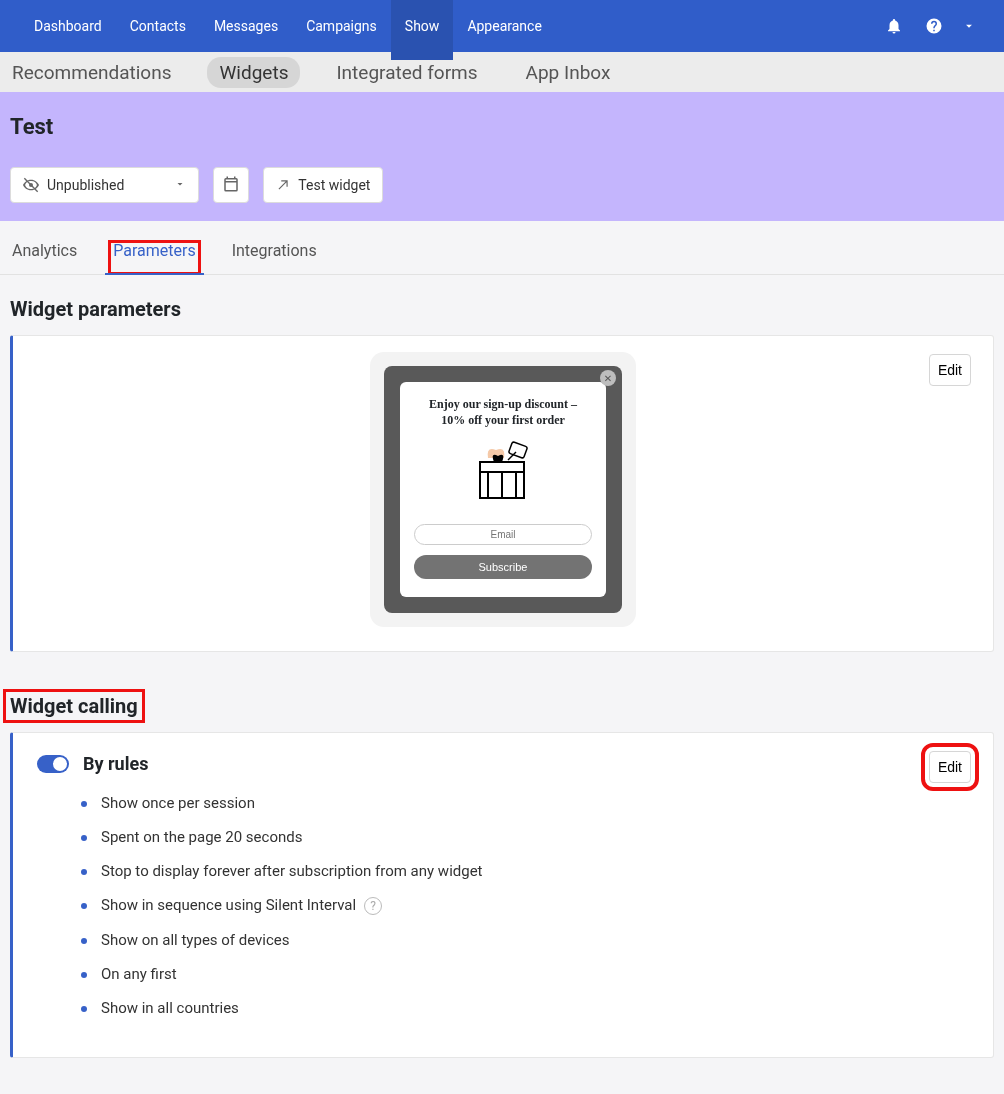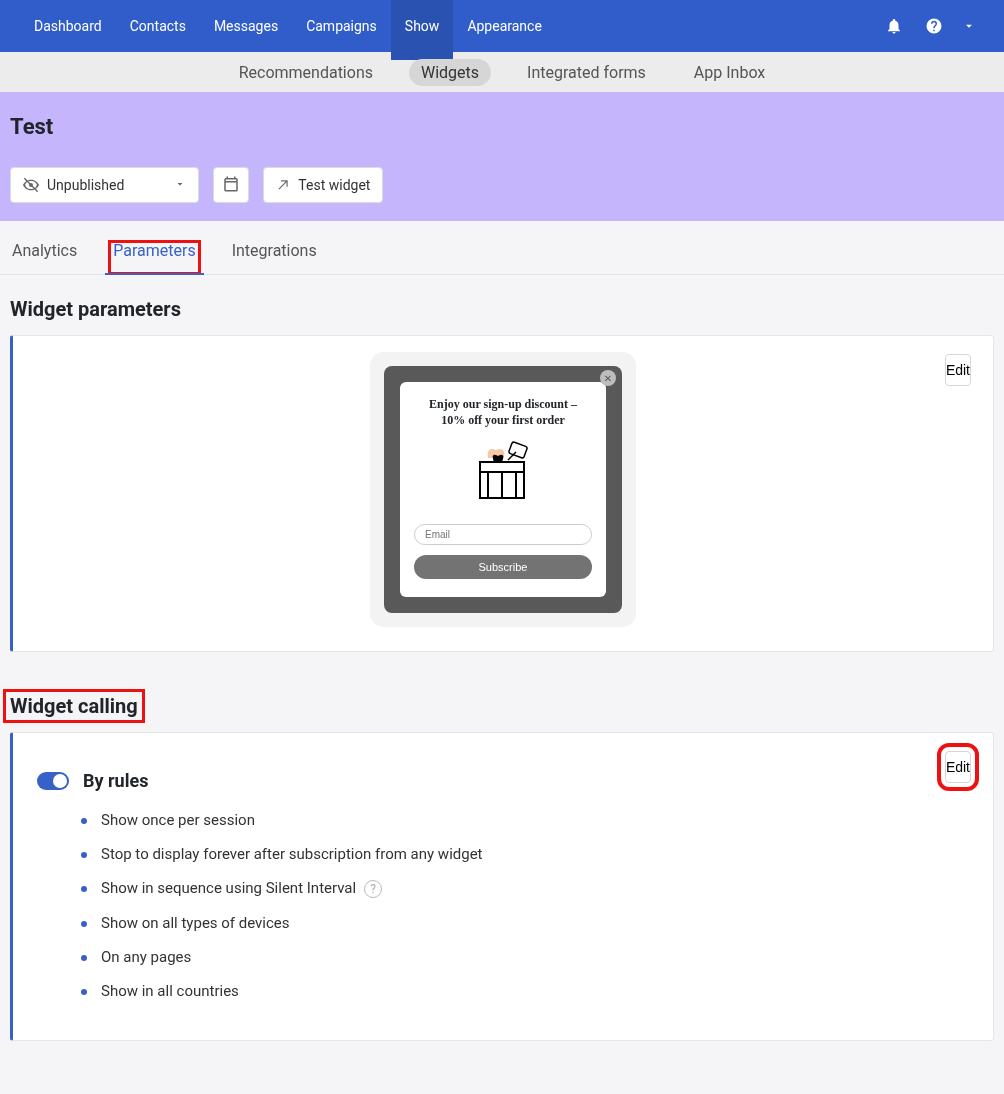--- a/index.html
+++ b/index.html
@@ -7,21 +7,21 @@
   
   .topnav { background: #305dc9; height: 52px; display: flex; align-items: center; padding: 0 20px; color: #fff; }
   .topnav .nav-items { display: flex; }
   .topnav .nav-item { padding: 0 14px; height: 68px; display: flex; align-items: center; font-size: 14px; cursor: pointer; }
   .topnav .nav-item.active { background: #2a52b0; }
   .topnav .spacer { flex: 1; }
   .topnav .icon { width: 40px; height: 52px; display: flex; align-items: center; justify-content: center; cursor: pointer; }
   .topnav .icon svg { fill: #fff; }
   .topnav .user-menu { width: 30px; display:flex; justify-content:center; cursor:pointer;}
   
-  .subnav { background: #ececec; height: 40px; display: flex; align-items: center; justify-content: center; gap: 24px; font-size: 16px; color: #555; }
+  .subnav { background: #ececec; height: 40px; display: flex; align-items: center; gap: 24px; font-size: 19px; color: #555; }
   .subnav .subnav-item { cursor: pointer; padding: 4px 12px; border-radius: 14px; }
   .subnav .subnav-item.active { background: #d6d6d6; color: #333; }
   
   .page-header { padding: 22px 10px 18px; background: #c4b5fd; }
   .page-title { font-size: 22px; font-weight: 700; margin-bottom: 28px; }
   .toolbar { display: flex; gap: 14px; }
   .tool-btn { background: #fff; border: 1px solid #dcdcdc; border-radius: 4px; height: 36px; display: flex; align-items: center; padding: 0 12px; font-size: 14px; cursor: pointer; color:#333;}
   .tool-btn .chev { margin-left: 50px; }
   .tool-btn.iconbtn { width: 36px; justify-content:center; padding:0;}
   .tool-btn svg { fill:#666; }
@@ -35,36 +35,36 @@
   
   .section-title { font-size: 20px; font-weight: 700; padding: 22px 10px 14px; }
   .section-title.highlight-box { outline: 3px solid #e11; outline-offset: -2px; display:inline-block; margin: 18px 0 10px 4px; padding: 4px 6px;}
   
   .card { background:#fff; border:1px solid #e6e6e6; border-left:3px solid #3761c8; border-radius:3px; margin: 0 10px 20px; padding: 20px 24px 24px 24px; position:relative; }
   .card-head { display:flex; }
   .card-icon { width:40px; height:40px; margin-right:20px; position:relative; }
   .card-title { font-size:18px; font-weight:700; }
   .card-sub-label { color:#888; font-size:13px; margin-top:14px;}
   .card-sub-value { font-size:15px; margin-top:2px;}
-  .edit-btn { position:absolute; top:18px; right:22px; background:#fff; border:1px solid #d6d6d6; border-radius:4px; padding:7px 0; font-size:14px; cursor:pointer;}
+  .edit-btn { position:absolute; top:18px; right:22px; background:#fff; border:1px solid #d6d6d6; border-radius:4px; padding:7px 8px; font-size:14px; cursor:pointer;}
   .edit-btn.highlight-box { outline: 4px solid #e11; outline-offset: 4px; }
   
   .preview-wrap { display:flex; justify-content:center; margin-top:-4px;}
   .preview-outer { background:#f3f3f3; border-radius:14px; padding:14px; width: 266px; }
   .preview { background:#595959; border-radius:8px; padding:16px; position:relative;}
   .preview .close-x { position:absolute; top:4px; right:6px; width:16px; height:16px; border-radius:50%; background:#bdbdbd; display:flex; align-items:center; justify-content:center; font-size:10px; color:#555;}
   .preview-inner { background:#fff; border-radius:6px; padding:14px 14px 18px; text-align:center;}
   .preview-text { font-family: Georgia, serif; font-size:12px; font-weight:700; line-height:1.35;}
   .gift-illus { width:90px; height:72px; margin:10px auto 8px; position:relative;}
-  .preview-email { width:100%; border:1px solid #ccc; border-radius:14px; padding:4px 10px; font-size:10px; margin-top:6px; text-align:left;}
+  .preview-email { width:100%; border:1px solid #ccc; border-radius:14px; padding:4px 10px; font-size:10px; margin-top:6px; text-align:center;}
   .preview-sub-btn { width:100%; background:#737373; color:#fff; border:none; border-radius:14px; padding:6px 0; font-size:11px; margin-top:10px; cursor:pointer;}
   
   .toggle { width:32px; height:18px; background:#3761c8; border-radius:10px; position:relative; margin-right:14px; flex-shrink:0; cursor:pointer;}
   .toggle::after { content:""; position:absolute; right:2px; top:2px; width:14px; height:14px; background:#fff; border-radius:50%;}
-  .rules-head { display:flex; align-items:center;margin-top:17px;}
+  .rules-head { display:flex; align-items:center;}
   .rules-list { list-style:none; margin: 20px 0 0 44px;}
   .rules-list li { position:relative; padding-left:20px; margin-bottom:16px; font-size:15px; color:#333;}
   .rules-list li::before { content:""; position:absolute; left:0; top:7px; width:6px; height:6px; background:#3761c8; border-radius:50%;}
   .help-circle { display:inline-flex; width:18px; height:18px; border:1px solid #bbb; border-radius:50%; color:#aaa; align-items:center; justify-content:center; font-size:12px; margin-left:8px; vertical-align:middle;}
   
 </style>
 </head>
 <body>
 
 <div class="topnav">
@@ -177,19 +177,20 @@
 <div><span class="section-title highlight-box">Widget calling</span></div>
 
 <div class="card">
   <button class="edit-btn highlight-box">Edit</button>
   <div class="rules-head">
     <div class="toggle"></div>
     <div class="card-title">By rules</div>
   </div>
   <ul class="rules-list">
     <li><span>Show once per session</span></li>
+    <li><span>Spent on the page 20 seconds</span></li>
     <li><span>Stop to display forever after subscription from any widget</span></li>
     <li><span>Show in sequence using Silent Interval</span><span class="help-circle">?</span></li>
     <li><span>Show on all types of devices</span></li>
-    <li><span>On any pages</span></li>
+    <li><span>On any first</span></li>
     <li><span>Show in all countries</span></li>
   </ul>
 </div>
 
 </body></html>

